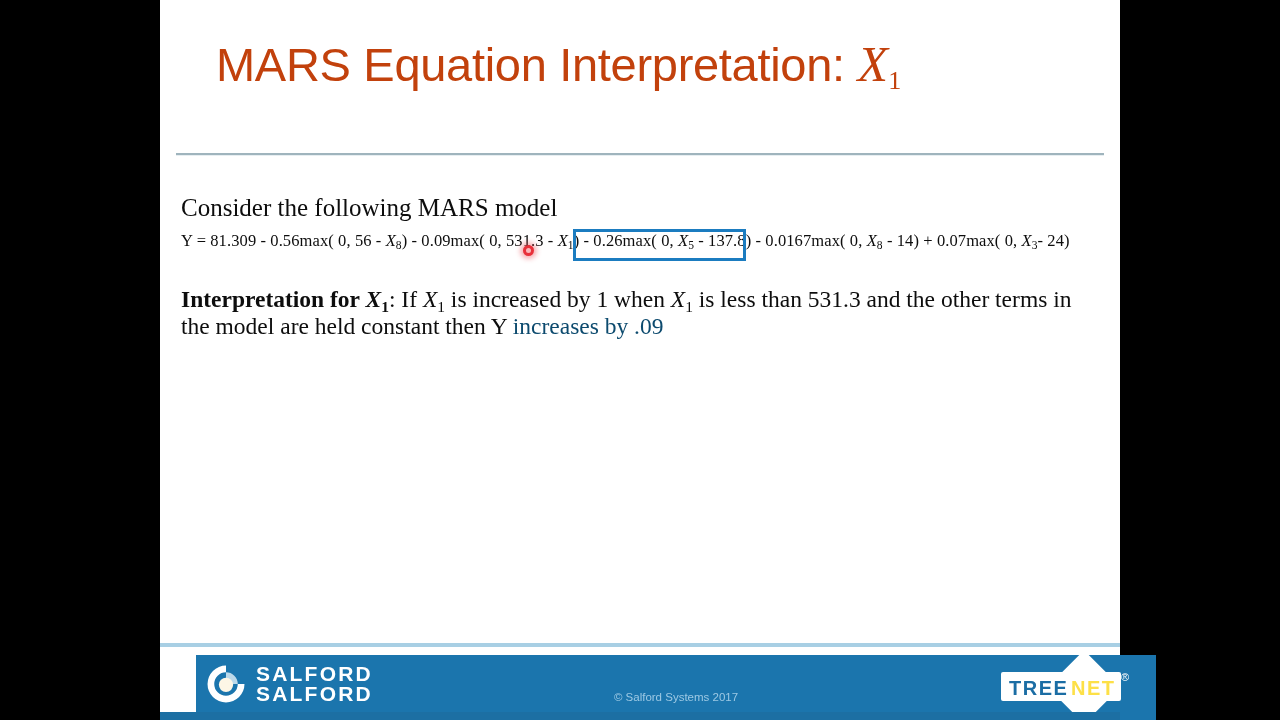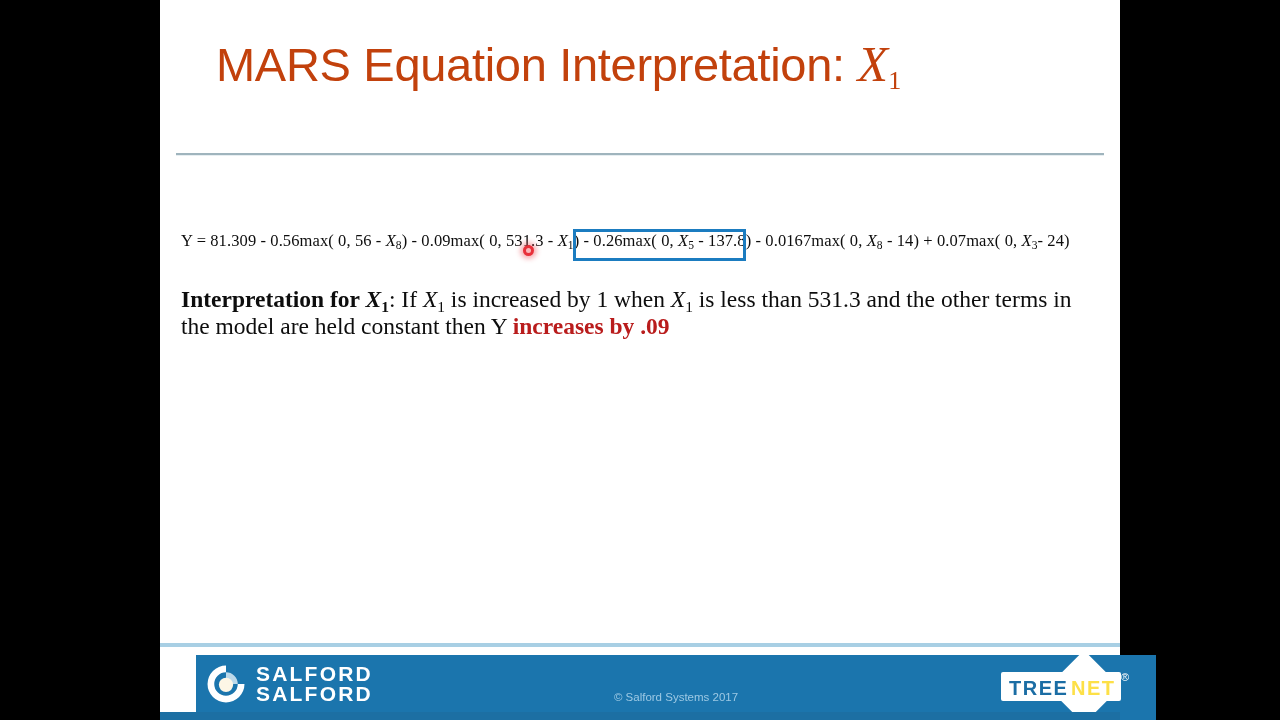--- a/index.html
+++ b/index.html
@@ -171,22 +171,22 @@
     text-align: center;
   }
   .interpretation .v sub {
     font-style: normal;
     font-size: 0.66em;
     vertical-align: baseline;
     position: relative;
     top: 0.30em;
   }
   .interpretation .answer {
-    font-weight: bold;
-    color: #b91c1c;
+    font-weight: normal;
+    color: #0c4a6e;
   }
 
   
   .footer-stripe {
     position: absolute;
     left: 0;
     top: 643px;
     width: 960px;
     height: 4px;
     background: #a8cfe4;
@@ -313,20 +313,21 @@
   <div class="letterbox left"></div>
   <div class="letterbox right"></div>
 
   <div id="slide">
 
     <div class="slide-title"><span>MARS Equation Interpretation: </span><span class="mathvar"><span>X</span><sub>1</sub></span></div>
 
     <div class="title-rule"></div>
     <div class="title-rule-shadow"></div>
 
+    <div class="lead-line">Consider the following MARS model</div>
 
     <div class="equation">
       <span>Y = 81.309 - 0.56max( 0, 56 - </span><span class="v"><span>X</span><sub>8</sub></span><span>) - 0.09max( 0, 531.3 - </span><span class="v"><span>X</span><sub>1</sub></span><span>) - 0.26max( 0, </span><span class="v"><span>X</span><sub>5</sub></span><span> - 137.8) - 0.0167max( 0, </span><span class="v"><span>X</span><sub>8</sub></span><span> - 14) + 0.07max( 0, </span><span class="v"><span>X</span><sub>3</sub></span><span>- 24)</span>
     </div>
 
     <div class="term-highlight"></div>
 
     <div class="cursor-dot"></div>
 
     <div class="interpretation"><span class="lead">Interpretation for </span><span class="lead v"><span>X</span><sub>1</sub></span><span>: If </span><span class="v"><span>X</span><sub>1</sub></span><span> is increased by 1 when </span><span class="v"><span>X</span><sub>1</sub></span><span> is less than 531.3 and the other terms in the model are held constant then Y </span><span class="answer">increases by .09</span></div>

